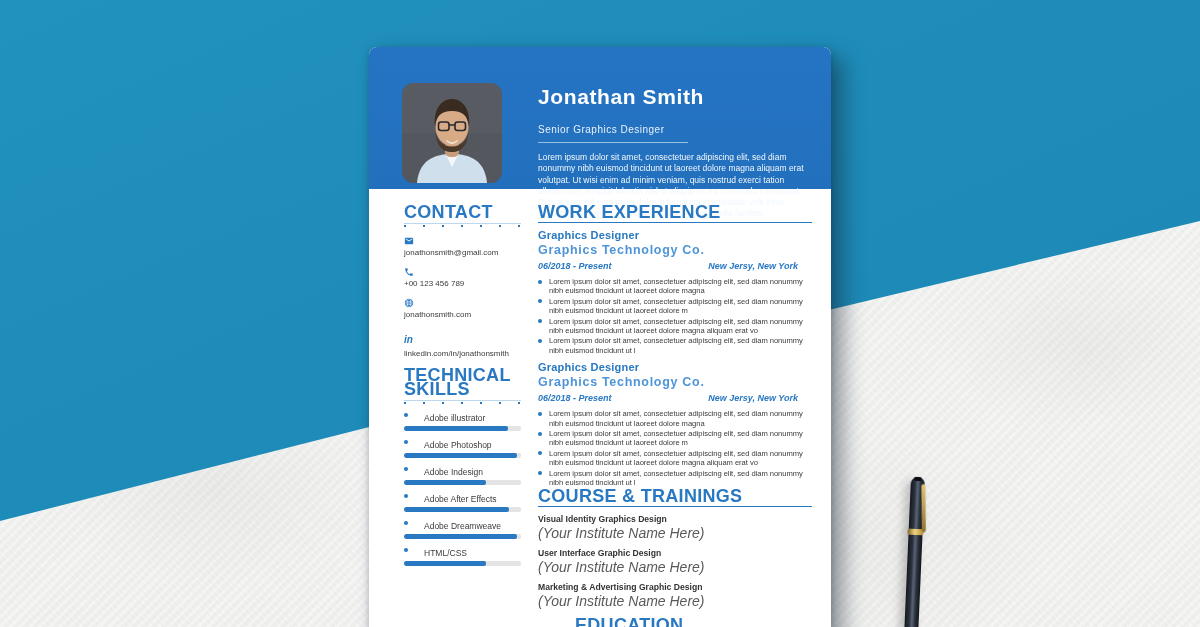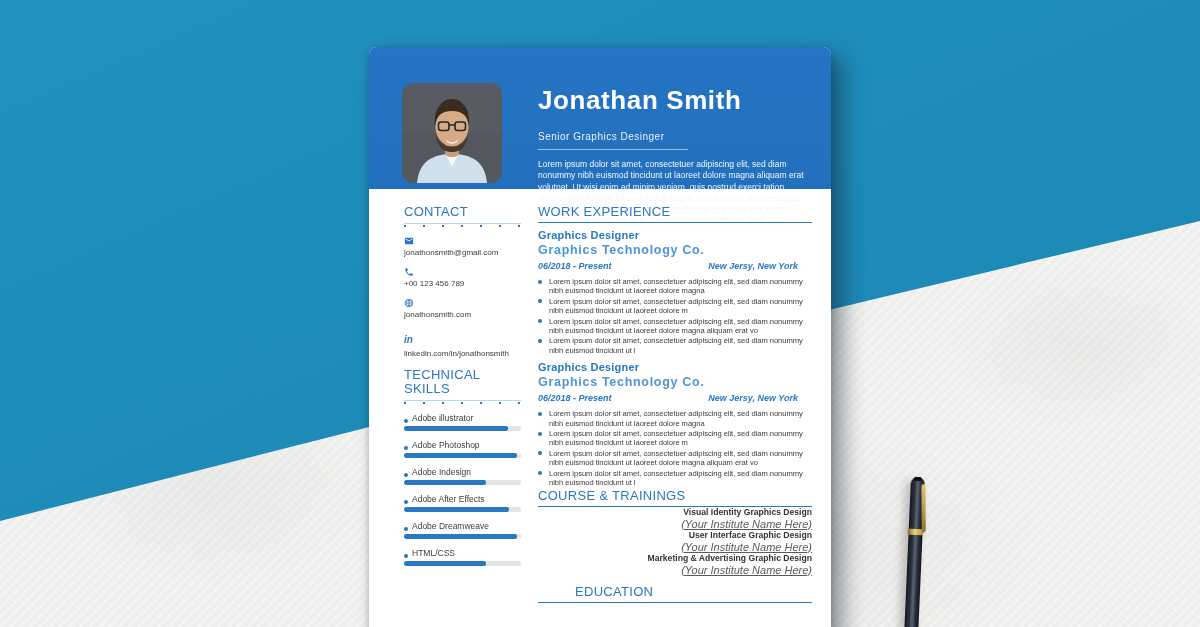--- a/index.html
+++ b/index.html
@@ -35,65 +35,65 @@
     position:absolute;left:0;top:0;width:462px;height:142px;
     background:linear-gradient(180deg, var(--header-blue) 0%, #2270bd 100%);
     border-radius:8px 8px 0 0;
   }
   .photo{
     position:absolute;left:33px;top:36px;width:100px;height:100px;
     border-radius:12px;overflow:hidden;background:#54575d;
   }
   .photo svg{display:block;width:100%;height:100%;}
   .head-text{position:absolute;left:169px;top:38px;width:280px;}
-  .name{font-size:26px;font-weight:bold;color:#ffffff;letter-spacing:0.6px;}
+  .name{font-size:21px;font-weight:bold;color:#ffffff;letter-spacing:0.6px;}
   .role-title{font-size:10px;color:#e9f1fb;letter-spacing:0.5px;margin-top:15px;}
   .hdiv{width:150px;border-bottom:1px solid rgba(255,255,255,0.55);margin-top:7px;}
   .summary{margin-top:9px;width:268px;font-size:8.5px;line-height:11.3px;color:#f1f7fd;}
 
   .col-left{position:absolute;left:35px;top:158px;width:117px;}
   .col-right{position:absolute;left:169px;top:158px;width:274px;}
 
-  .sec-h{font-size:13px;font-weight:normal;color:var(--accent-blue);letter-spacing:0.3px;line-height:14px;}
+  .sec-h{font-size:18px;font-weight:bold;color:var(--accent-blue);letter-spacing:0.3px;line-height:14px;}
   .dotline{
     margin-top:4px;height:4px;border-top:1px solid #bcd7f0;
     background-image:repeating-linear-gradient(90deg, var(--accent-blue) 0 2px, transparent 2px 19px);
     background-size:19px 2px;background-repeat:repeat-x;background-position:0 1px;
   }
   .rule{border-bottom:1.6px solid var(--accent-blue);margin-top:3px;}
 
   
   .citem{margin-top:9px;}
   .citem .cicon{display:block;height:10px;color:var(--accent-blue);}
   .citem .cicon svg{display:block;height:10px;width:10px;}
   .citem .ctext{font-size:8px;color:var(--body-text);line-height:10px;margin-top:2px;}
   .in-badge{font-size:10px;font-weight:bold;color:var(--accent-blue);line-height:10px;font-style:italic;}
 
   
   .skills-wrap{margin-top:6px;}
   .skill{margin-top:9px;}
-  .skill-label{display:flex;align-items:flex-end;gap:4px;font-size:8.5px;color:var(--body-text);line-height:10px;}
+  .skill-label{display:flex;align-items:flex-start;gap:16px;font-size:8.5px;color:var(--body-text);line-height:10px;}
   .sdot{width:4px;height:4px;border-radius:50%;background:var(--accent-blue);flex:none;}
   .bar{margin-top:3px;height:5px;background:#e4e4e4;border-radius:2px;overflow:hidden;}
   .fill{height:100%;background:var(--accent-blue);border-radius:2px;}
 
   
   .xp-role{margin-top:6px;font-size:11px;font-weight:bold;color:var(--accent-blue);letter-spacing:0.2px;}
   .xp-co{font-size:12.5px;color:var(--company-blue);letter-spacing:0.7px;margin-top:2px;font-weight:bold;}
   .xp-meta{display:flex;justify-content:space-between;font-size:9px;font-weight:bold;font-style:italic;color:var(--accent-blue);margin-top:4px;padding-right:14px;}
   .xp-bullets{margin-top:6px;}
   .bullet{display:flex;gap:7px;margin-bottom:1px;}
   .bullet .dot{width:4px;height:4px;border-radius:50%;background:var(--accent-blue);margin-top:2.6px;flex:none;}
   .bullet .btext{font-size:7.6px;line-height:9.4px;color:var(--body-text);letter-spacing:-0.05px;}
 
   
   .sec-course{}
-  .course{text-align:right;}
+  .course{margin-top:7px;}
   .course .ct{font-size:8.6px;font-weight:bold;color:#333333;}
-  .course .ci{font-size:11px;font-style:italic;color:#5a5a5a;margin-top:1px;text-decoration:underline;}
+  .course .ci{font-size:14px;font-style:italic;color:#5a5a5a;margin-top:1px;}
 
   
   .sec-edu{margin-top:9px;padding-left:37px;}
 
   
   .pen{position:absolute;left:911px;top:477px;width:14px;height:165px;transform:rotate(2.5deg);transform-origin:top center;filter:drop-shadow(-5px 4px 5px rgba(0,0,0,0.22));}
   .pen-body{position:absolute;left:0;top:0;width:14px;height:165px;border-radius:7px 7px 3px 3px;
     background:linear-gradient(90deg,#14171e 0%,#2e3542 35%,#5f6879 50%,#2b313d 72%,#111419 100%);}
   .pen-top{position:absolute;top:0;left:3px;width:8px;height:4px;border-radius:3px;background:#0b0d11;}
   .pen-ring{position:absolute;top:52px;left:-1px;width:16px;height:6px;border-radius:2px;

